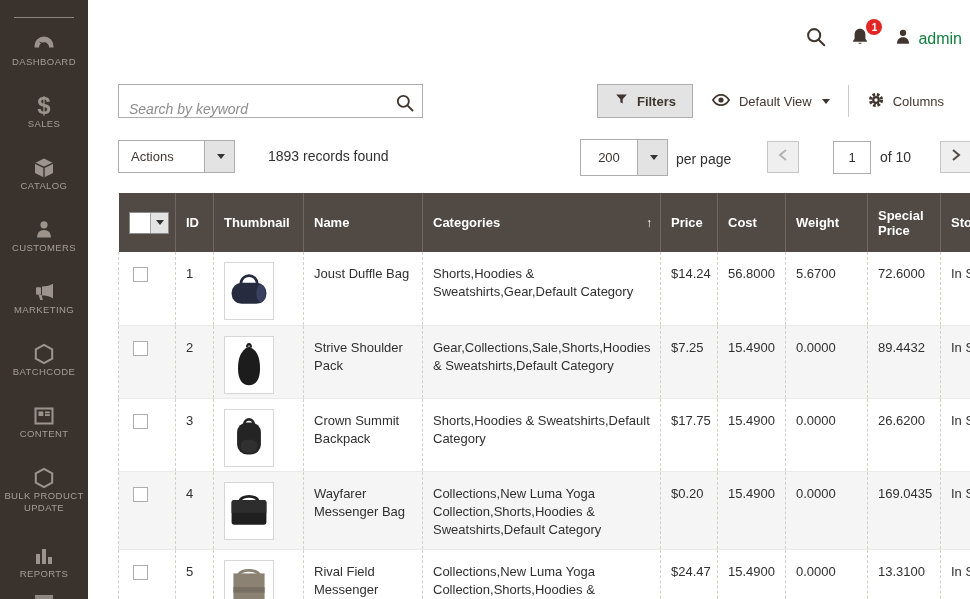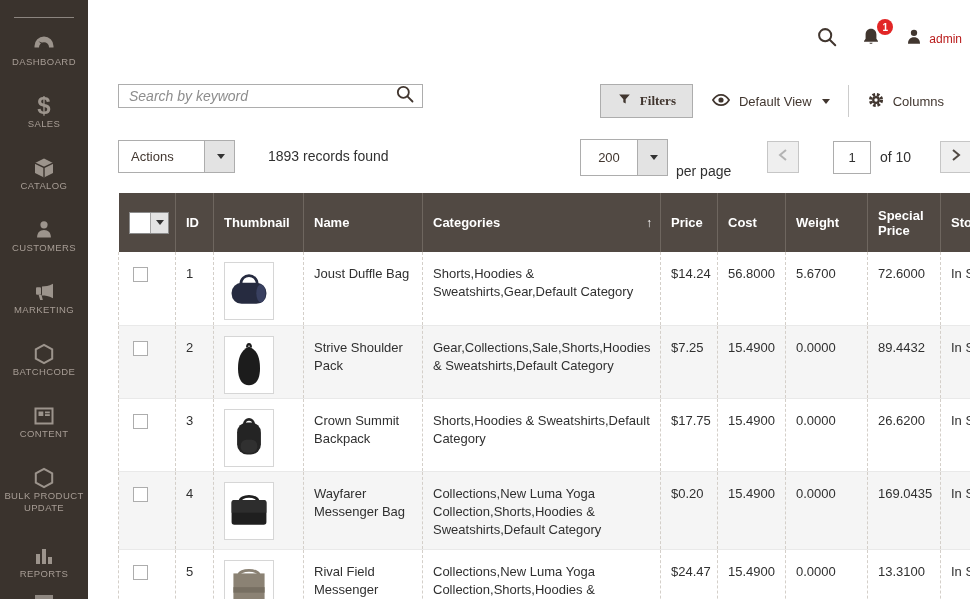--- a/index.html
+++ b/index.html
@@ -19,43 +19,43 @@
 
   
   .main { position:absolute; left:88px; top:0; width:882px; height:599px; }
 
   .page-title { position:absolute; left:30px; top:24px; font-size:26px; font-weight:400; color:#41362f; }
 
   .header-actions { position:absolute; top:24px; right:8px; height:30px; display:flex; align-items:center; gap:22px; }
   .icon-btn { position:relative; cursor:pointer; display:flex; align-items:center; }
   .badge { position:absolute; top:-7px; right:-11px; min-width:16px; height:16px; border-radius:8px; background:#e22626; color:#fff; font-size:10px; font-weight:bold; display:flex; align-items:center; justify-content:center; padding:0 3px; }
   .admin-box { display:flex; align-items:center; gap:5px; cursor:pointer; }
-  .admin-name { font-size:12px; color:#b91c1c; }
+  .admin-name { font-size:16px; color:#15803d; }
 
   
-  .search-box { position:absolute; left:30px; top:84px; width:305px; height:24px; border:1px solid #adadad; background:#fff; display:flex; align-items:center; }
+  .search-box { position:absolute; left:30px; top:84px; width:305px; height:34px; border:1px solid #adadad; background:#fff; display:flex; align-items:flex-end; }
   .search-box input { flex:1; border:none; outline:none; font-family:"Liberation Sans",sans-serif; font-size:14px; font-style:italic; color:#555; padding:0 10px; background:transparent; }
   .search-box input::placeholder { color:#8d8d8d; font-style:italic; }
   .search-box .search-submit { width:34px; display:flex; align-items:center; justify-content:center; cursor:pointer; }
 
   .view-controls { position:absolute; top:84px; right:8px; height:34px; display:flex; align-items:center; }
   .filters-btn { height:34px; padding:0 16px; background:#e3e3e3; border:1px solid #adadad; display:flex; align-items:center; gap:8px; font-size:13px; font-weight:600; color:#41362f; cursor:pointer; }
   .view-toggle, .columns-toggle { display:flex; align-items:center; gap:8px; font-size:13px; color:#41362f; cursor:pointer; padding:0 18px; }
   .caret-down { width:0; height:0; border-left:4px solid transparent; border-right:4px solid transparent; border-top:5px solid #41362f; display:inline-block; margin-left:2px; }
   .v-divider { width:1px; height:32px; background:#ccc; }
 
   
   .grid-controls { position:absolute; top:139px; left:0; width:970px; height:38px; }
   .actions-select { position:absolute; left:30px; top:1px; height:33px; width:117px; border:1px solid #adadad; background:#fff; display:flex; cursor:pointer; }
   .actions-select .sel-label { flex:1; display:flex; align-items:center; padding-left:12px; font-size:13px; color:#41362f; }
   .sel-caret { width:30px; background:#e3e3e3; border-left:1px solid #adadad; display:flex; align-items:center; justify-content:center; }
   .records-found { position:absolute; left:180px; top:9px; font-size:14px; color:#303030; }
   .perpage-select { position:absolute; left:492px; top:0; height:37px; width:88px; border:1px solid #adadad; background:#fff; display:flex; cursor:pointer; }
   .perpage-select .sel-label { flex:1; display:flex; align-items:center; justify-content:center; font-size:13px; color:#41362f; }
-  .perpage-label { position:absolute; left:588px; top:24px; font-size:14px; color:#303030; }
+  .perpage-label { position:absolute; left:588px; top:12px; font-size:14px; color:#303030; }
   .page-btn { position:absolute; top:2px; width:32px; height:32px; background:#efefef; border:1px solid #c6c6c6; display:flex; align-items:center; justify-content:center; cursor:pointer; }
   .btn-prev { left:679px; }
   .btn-next { left:852px; }
   .page-input { position:absolute; left:745px; top:2px; width:38px; height:33px; border:1px solid #adadad; text-align:center; font-size:13px; color:#303030; font-family:"Liberation Sans",sans-serif; outline:none; }
   .page-of { position:absolute; left:792px; top:10px; font-size:14px; color:#303030; }
 
   
   .grid-wrap { position:absolute; left:30px; top:193px; width:852px; height:406px; overflow:hidden; }
   table.grid { border-collapse:collapse; table-layout:fixed; width:942px; }
   .grid th { background:#514943; color:#fff; font-size:13px; font-weight:bold; text-align:left; vertical-align:middle; padding:10px; height:59px; border-left:1px solid #6e665f; cursor:pointer; position:relative; }
@@ -209,21 +209,21 @@
       <span>
         <svg width="20" height="20" viewBox="0 0 24 24">
             <circle cx="10" cy="10" r="6.6" fill="none" stroke="#41362f" stroke-width="2.2"></circle>
             <line x1="15.2" y1="15.2" x2="21" y2="21" stroke="#41362f" stroke-width="2.2" stroke-linecap="round"></line>
           </svg>
       </span>
     </span>
   </div>
 
   <div class="view-controls">
-    <button class="filters-btn" style="font-family:Liberation Serif, serif;">
+    <button class="filters-btn" style="font-family:Liberation Sans, sans-serif;">
       <span>
         <svg width="15" height="15" viewBox="0 0 24 24" fill="#41362f">
             <path d="M3.5 4h17l-6.6 7.6v6.9l-3.8-2v-4.9z"></path>
           </svg>
       </span>
       <span>Filters</span>
     </button>
     <span class="view-toggle">
       <span>
         <svg width="20" height="20" viewBox="0 0 24 24">

